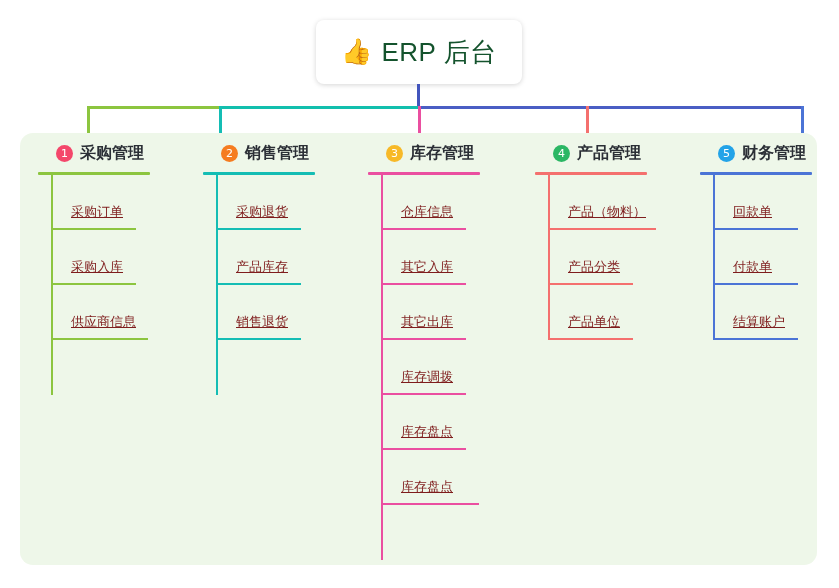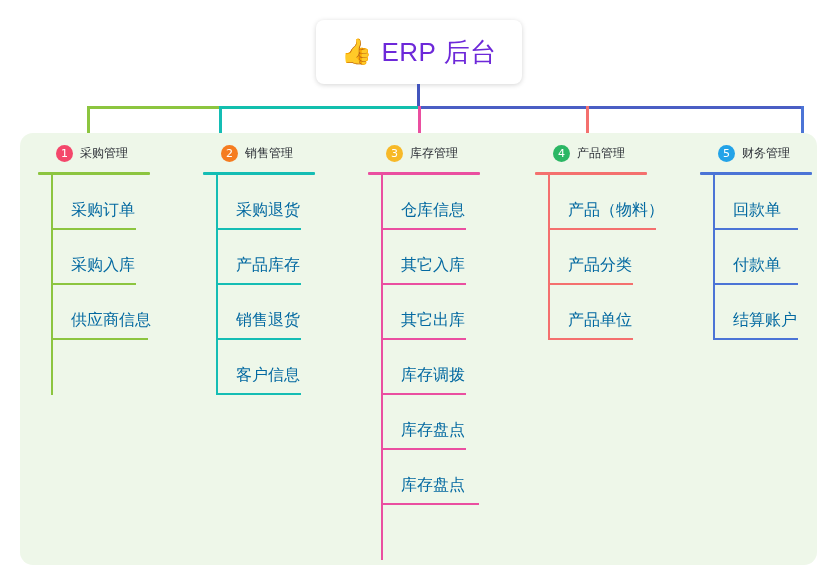--- a/index.html
+++ b/index.html
@@ -35,21 +35,21 @@
     gap: 9px;
   }
   #root-card .thumb {
     font-size: 25px;
     line-height: 1;
     display: block;
     margin-top: -2px;
   }
   #root-card .root-title {
     font-size: 26px;
-    color: #6d28d9;
+    color: #14532d;
     letter-spacing: 0.5px;
     white-space: nowrap;
   }
 
   
   .line {
     position: absolute;
   }
 
   
@@ -80,23 +80,24 @@
     height: 17px;
     border-radius: 50%;
     color: #ffffff;
     font-size: 11px;
     line-height: 17px;
     text-align: center;
     flex: 0 0 auto;
     font-family: "DejaVu Sans", sans-serif;
   }
   .col-title {
-    font-size: 12px;
+    font-size: 16px;
     color: #2b2f36;
     white-space: nowrap;
+    font-weight: bold;
   }
   .head-rule {
     height: 3px;
     margin-top: 6px;
     border-radius: 1px;
   }
 
   .items {
     position: relative;
     margin-top: 0px;
@@ -108,23 +109,24 @@
     width: 2px;
   }
   .item {
     position: relative;
     height: 55px;
   }
   .item-label {
     position: absolute;
     left: 33px;
     bottom: 9px;
-    font-size: 16px;
-    color: #0369a1;
+    font-size: 13px;
+    color: #7f1d1d;
     white-space: nowrap;
+    text-decoration: underline;
   }
   .item-rule {
     position: absolute;
     left: 13px;
     bottom: 0;
     height: 2px;
   }
 </style>
 </head>
 <body>
@@ -186,24 +188,20 @@
         <div class="item-rule" style="background:#14bdb4; width:85px;"></div>
       </div>
       <div class="item">
         <span class="item-label">产品库存</span>
         <div class="item-rule" style="background:#14bdb4; width:85px;"></div>
       </div>
       <div class="item">
         <span class="item-label">销售退货</span>
         <div class="item-rule" style="background:#14bdb4; width:85px;"></div>
       </div>
-      <div class="item">
-        <span class="item-label">客户信息</span>
-        <div class="item-rule" style="background:#14bdb4; width:85px;"></div>
-      </div>
     </div>
   </div>
 
   <div class="column" style="left:368px; width:150px;">
     <div class="col-head">
       <span class="badge" style="background:#f7b928;">3</span>
       <span class="col-title">库存管理</span>
     </div>
     <div class="head-rule" style="background:#ea4fa0; width:112px;"></div>
     <div class="items">

